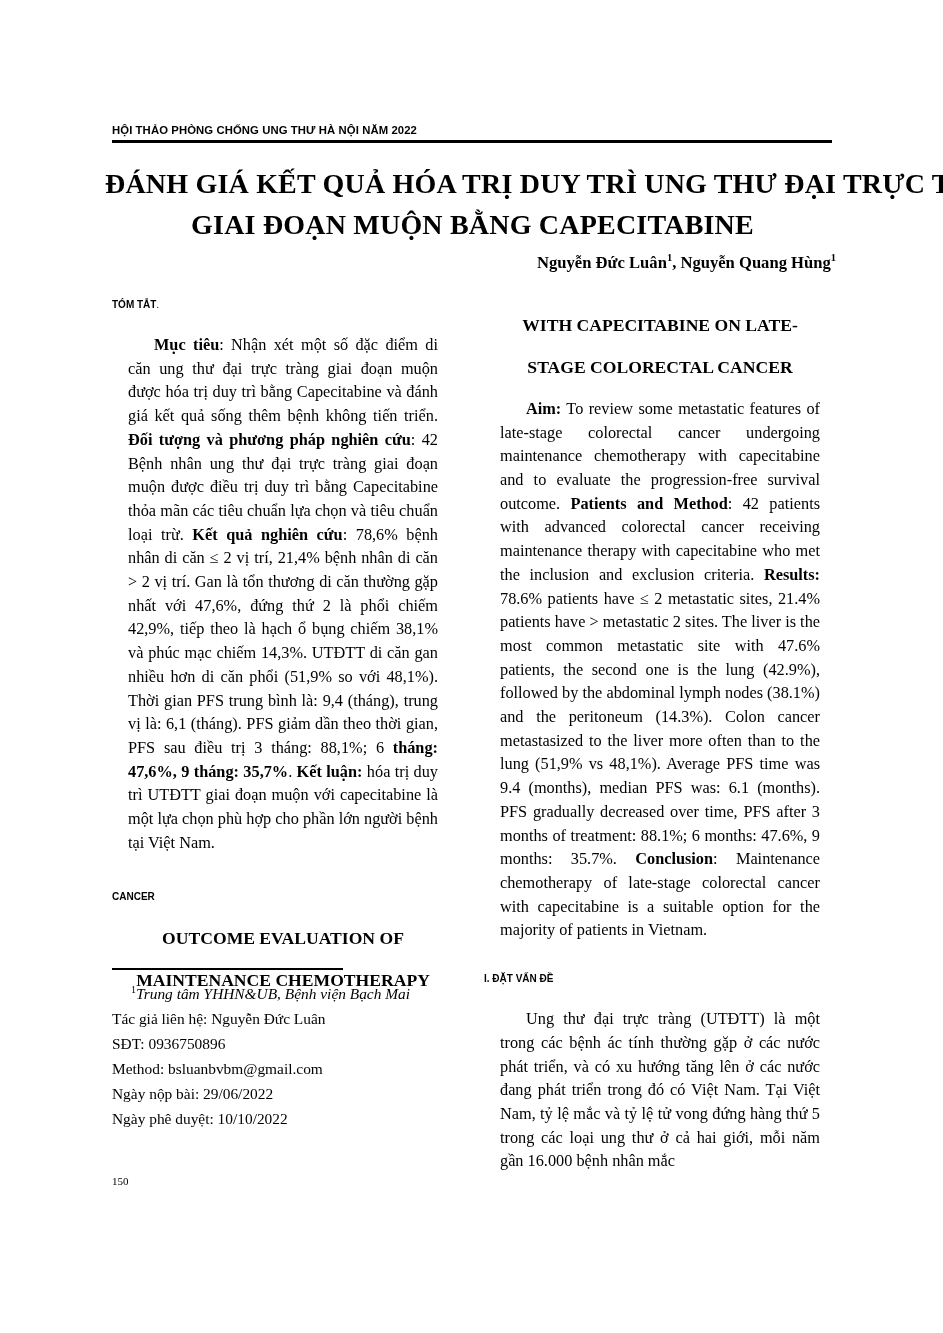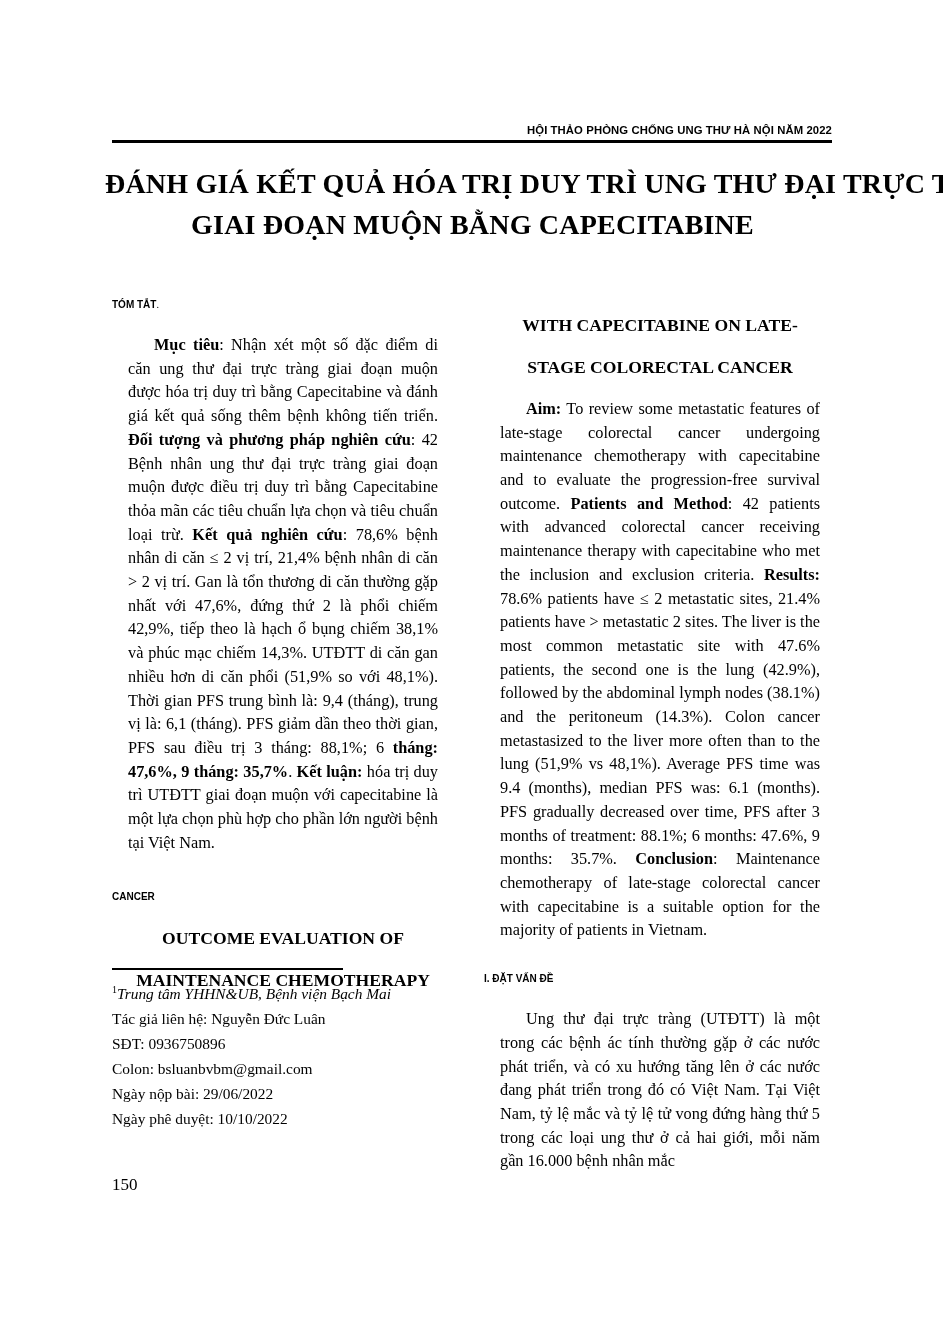--- a/index.html
+++ b/index.html
@@ -23,21 +23,21 @@
     height: 1333px;
     background: #ffffff;
   }
 
   
   .running-head {
     position: absolute;
     left: 112px;
     top: 124px;
     width: 720px;
-    text-align: right;
+    text-align: left;
     font-family: "Liberation Sans", sans-serif;
     font-weight: bold;
     font-size: 11.3px;
     letter-spacing: 0.1px;
     line-height: 1.1;
   }
   .head-rule {
     position: absolute;
     left: 112px;
     top: 140px;
@@ -132,46 +132,49 @@
   }
   .footnote {
     position: absolute;
     left: 112px;
     top: 982px;
     width: 352px;
     font-family: "Liberation Serif", serif;
     font-size: 15.4px;
     line-height: 1.62;
   }
-  .footnote .aff { font-style: italic; }
+  .footnote .aff { font-style: italic; margin-left: 19px; }
   .footnote .aff sup { font-style: normal; font-size: 10px; vertical-align: super; }
   .footnote div { white-space: nowrap; }
 
   
   .folio {
     position: absolute;
     left: 112px;
     top: 1175px;
     font-family: "Liberation Serif", serif;
-    font-size: 17px;
+    font-size: 11px;
   }
 </style>
 </head>
 <body>
 
 <div class="page">
 
   <div class="running-head">HỘI THẢO PHÒNG CHỐNG UNG THƯ HÀ NỘI NĂM 2022</div>
   <div class="head-rule"></div>
 
   <div class="title-block">
     <span class="title-line">ĐÁNH GIÁ KẾT QUẢ HÓA TRỊ DUY TRÌ UNG THƯ ĐẠI TRỰC TRÀNG</span>
     <span class="title-line">GIAI ĐOẠN MUỘN BẰNG CAPECITABINE</span>
   </div>
 
+  <div class="authors">
+    <span>Nguyễn Đức Luân</span><sup>1</sup><span>, </span><span>Nguyễn Quang Hùng</span><sup>1</sup>
+  </div>
 
   <div class="col col-left">
 
     <p class="sans-head"><span>TÓM TẮT</span><span class="dot">.</span></p>
 
     <div class="spacer-6"></div>
 
     <p class="body indent"><b>Mục tiêu</b><span>: Nhận xét một số đặc điểm di căn ung thư đại trực tràng giai đoạn muộn được hóa trị duy trì bằng Capecitabine và đánh giá kết quả sống thêm bệnh không tiến triển. </span><b>Đối tượng và phương pháp nghiên cứu</b><span>: 42 Bệnh nhân ung thư đại trực tràng giai đoạn muộn được điều trị duy trì bằng Capecitabine thỏa mãn các tiêu chuẩn lựa chọn và tiêu chuẩn loại trừ. </span><b>Kết quả nghiên cứu</b><span>: 78,6% bệnh nhân di căn ≤ 2 vị trí, 21,4% bệnh nhân di căn &gt; 2 vị trí. Gan là tổn thương di căn thường gặp nhất với 47,6%, đứng thứ 2 là phổi chiếm 42,9%, tiếp theo là hạch ổ bụng chiếm 38,1% và phúc mạc chiếm 14,3%. UTĐTT di căn gan nhiều hơn di căn phổi (51,9% so với 48,1%). Thời gian PFS trung bình là: 9,4 (tháng), trung vị là: 6,1 (tháng). PFS giảm dần theo thời gian, PFS sau điều trị 3 tháng: 88,1%; 6 </span><b>tháng: 47,6%, 9 tháng: 35,7%</b><span>. </span><b>Kết luận:</b><span> hóa trị duy trì UTĐTT giai đoạn muộn với capecitabine là một lựa chọn phù hợp cho phần lớn người bệnh tại Việt Nam.</span></p>
 
     <div class="spacer-20"></div>
@@ -198,20 +201,20 @@
     <div class="spacer-6"></div>
 
     <p class="body indent">Ung thư đại trực tràng (UTĐTT) là một trong các bệnh ác tính thường gặp ở các nước phát triển, và có xu hướng tăng lên ở các nước đang phát triển trong đó có Việt Nam. Tại Việt Nam, tỷ lệ mắc và tỷ lệ tử vong đứng hàng thứ 5 trong các loại ung thư ở cả hai giới, mỗi năm gần 16.000 bệnh nhân mắc</p>
   </div>
 
   <div class="foot-rule"></div>
   <div class="footnote">
     <div class="aff"><sup>1</sup><span>Trung tâm YHHN&amp;UB, Bệnh viện Bạch Mai</span></div>
     <div>Tác giả liên hệ: Nguyễn Đức Luân</div>
     <div>SĐT: 0936750896</div>
-    <div>Colon: bsluanbvbm@gmail.com</div>
+    <div>Method: bsluanbvbm@gmail.com</div>
     <div>Ngày nộp bài: 29/06/2022</div>
     <div>Ngày phê duyệt: 10/10/2022</div>
   </div>
 
   <div class="folio">150</div>
 
 </div>
 
 </body></html>

